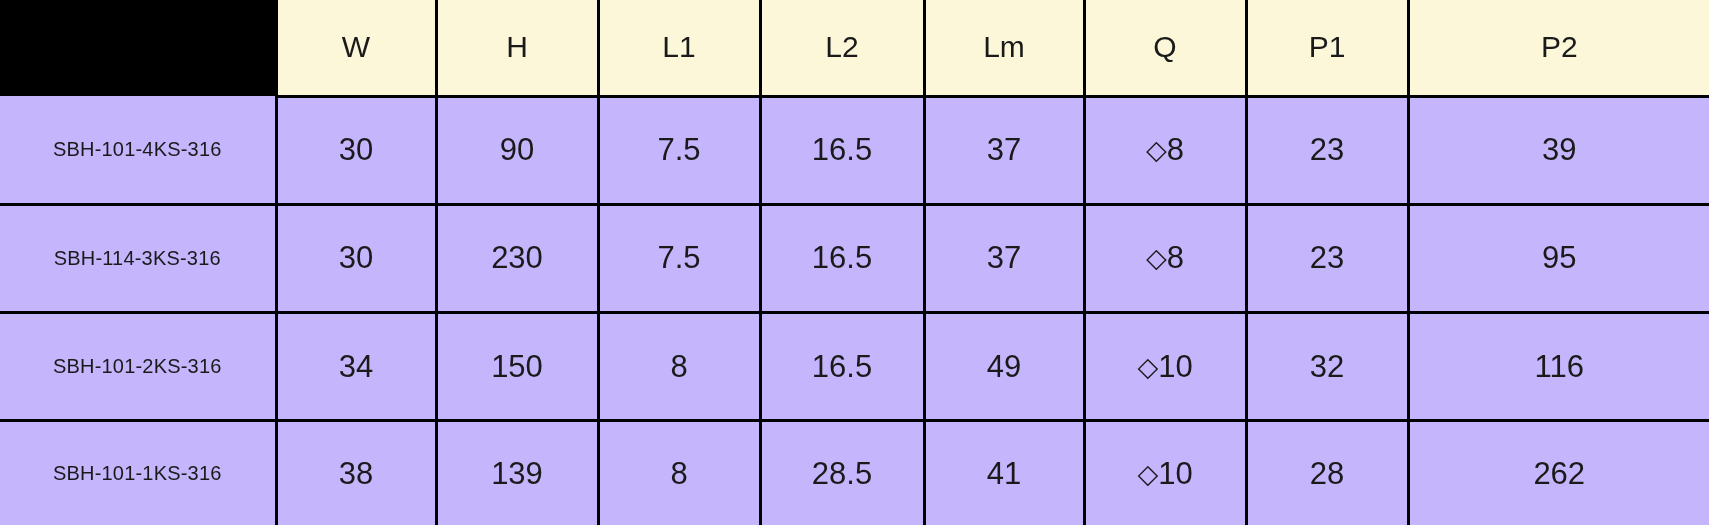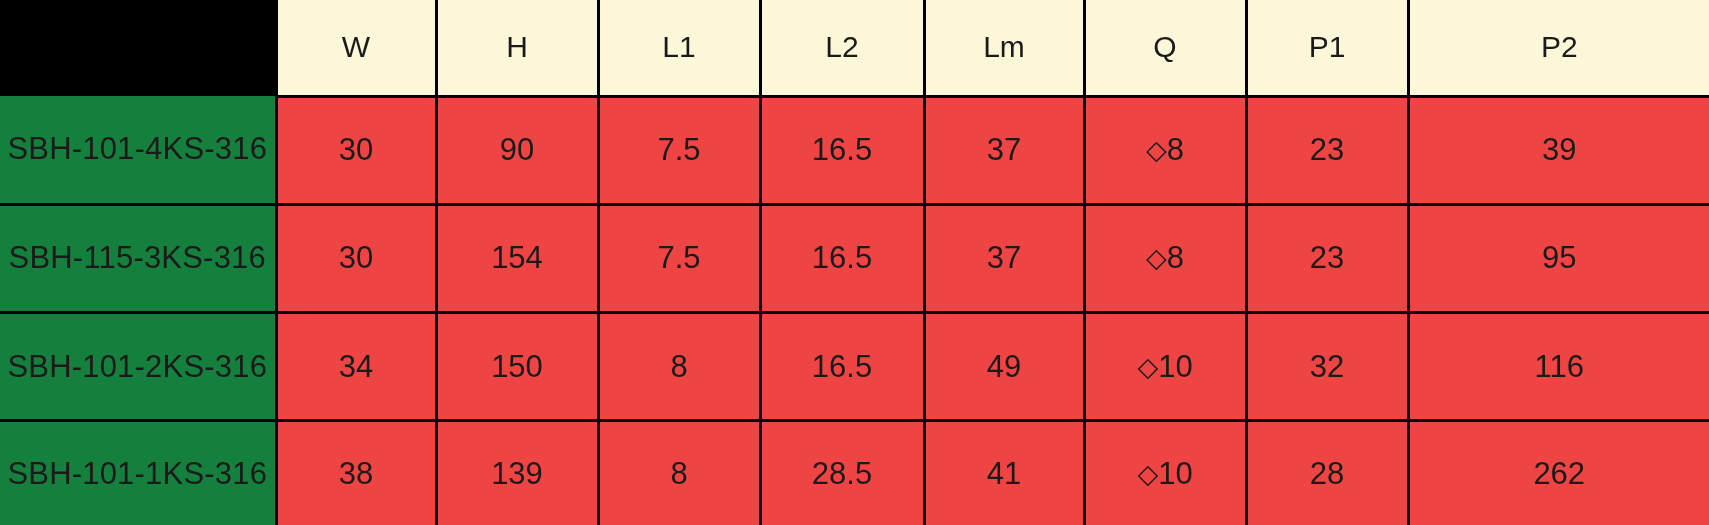--- a/index.html
+++ b/index.html
@@ -42,37 +42,37 @@
     border-bottom: 3px solid #000000;
     border-top: none;
     font-size: 30px;
     height: 96px;
   }
   .header-row .header-cell:first-of-type {
     border-left: 3px solid #000000;
   }
   
   .row-label {
-    background: #15803d;
+    background: #c4b5fd;
     border-top: 3px solid #000000;
     border-bottom: 3px solid #000000;
     border-left: none;
     border-right: 3px solid #000000;
-    font-size: 31px;
+    font-size: 20px;
     letter-spacing: 0.2px;
   }
   .data-row:first-of-type .row-label {
     border-top: none;
   }
   .data-row:last-of-type .row-label {
     border-bottom: none;
   }
   
   .data-cell {
-    background: #ef4444;
+    background: #c4b5fd;
     border-left: 3px solid #000000;
     border-right: 3px solid #000000;
     border-top: 3px solid #000000;
     border-bottom: 3px solid #000000;
     font-size: 31px;
   }
   .data-row:last-of-type .data-cell {
     border-bottom: none;
   }
   .data-row .data-cell:last-of-type {
@@ -128,23 +128,23 @@
       <td class="data-cell"><span class="cell-text">90</span></td>
       <td class="data-cell"><span class="cell-text">7.5</span></td>
       <td class="data-cell"><span class="cell-text">16.5</span></td>
       <td class="data-cell"><span class="cell-text">37</span></td>
       <td class="data-cell"><span class="cell-text"><span class="diamond-glyph">◇</span><span>8</span></span></td>
       <td class="data-cell"><span class="cell-text">23</span></td>
       <td class="data-cell"><span class="cell-text">39</span></td>
     </tr>
 
     <tr class="data-row">
-      <td class="row-label"><span class="cell-text">SBH-115-3KS-316</span></td>
+      <td class="row-label"><span class="cell-text">SBH-114-3KS-316</span></td>
       <td class="data-cell"><span class="cell-text">30</span></td>
-      <td class="data-cell"><span class="cell-text">154</span></td>
+      <td class="data-cell"><span class="cell-text">230</span></td>
       <td class="data-cell"><span class="cell-text">7.5</span></td>
       <td class="data-cell"><span class="cell-text">16.5</span></td>
       <td class="data-cell"><span class="cell-text">37</span></td>
       <td class="data-cell"><span class="cell-text"><span class="diamond-glyph">◇</span><span>8</span></span></td>
       <td class="data-cell"><span class="cell-text">23</span></td>
       <td class="data-cell"><span class="cell-text">95</span></td>
     </tr>
 
     <tr class="data-row">
       <td class="row-label"><span class="cell-text">SBH-101-2KS-316</span></td>

